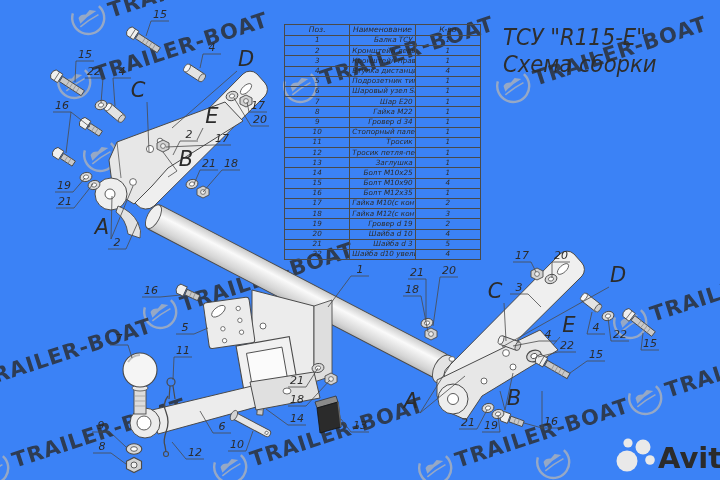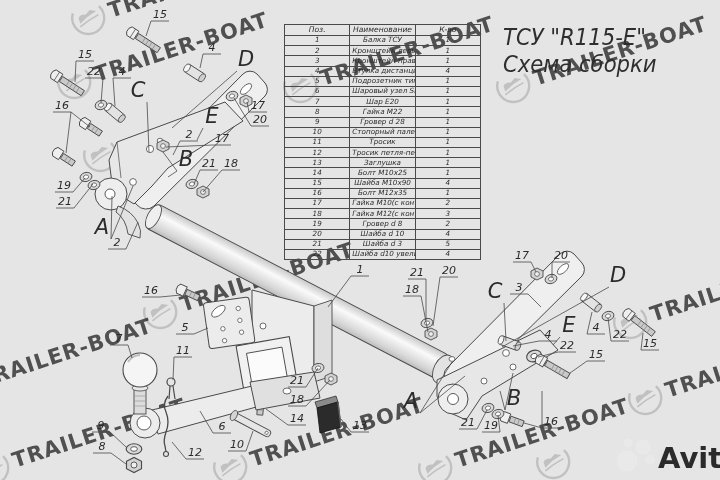--- a/index.html
+++ b/index.html
@@ -1,27 +1,27 @@
 <!DOCTYPE html>
 <html><head>
 <meta charset="utf-8">
 <style>
   html,body{margin:0;padding:0;background:#fff;}
-  .stage{position:relative;width:720px;height:480px;background:#e5e5e5;overflow:hidden;
+  .stage{position:relative;width:720px;height:480px;background:#3b82f6;overflow:hidden;
          font-family:"DejaVu Sans",sans-serif;}
   svg{position:absolute;left:0;top:0;}
   
   .parts-table-wrap{position:absolute;left:284px;top:24px;width:197px;}
   table.parts{border-collapse:collapse;width:100%;table-layout:fixed;
       font-family:"DejaVu Sans",sans-serif;font-style:italic;color:#2b2b2b;}
   table.parts td,table.parts th{border:1px solid #4a4a4a;font-size:7.2px;font-weight:normal;
       line-height:8.2px;padding:0 2px;overflow:hidden;white-space:nowrap;height:9.2px;}
   table.parts th{text-align:center;height:10px;font-size:7.6px;}
   td.c-pos{text-align:center;width:21px;}
-  td.c-name{text-align:center;width:147px;}
+  td.c-name{text-align:right;width:147px;}
   td.c-qty{text-align:center;width:23px;}
   
   .dwg-title{position:absolute;left:503px;top:24px;color:#2e2e2e;font-style:italic;
       font-size:23px;line-height:27px;transform:scaleX(.92);transform-origin:left top;
       white-space:nowrap;}
   
   text{font-family:"DejaVu Sans",sans-serif;font-style:italic;fill:#2b2b2b;}
   .co-num{font-size:11px;}
   .co-letter{font-size:21px;}
   .wm-text{font-size:21px;font-weight:bold;font-style:normal;letter-spacing:1px;}
@@ -392,21 +392,21 @@
             <td class="c-name">Шар Е20</td>
             <td class="c-qty">1</td>
           </tr>
           <tr>
             <td class="c-pos">8</td>
             <td class="c-name">Гайка М22</td>
             <td class="c-qty">1</td>
           </tr>
           <tr>
             <td class="c-pos">9</td>
-            <td class="c-name">Гровер d 28</td>
+            <td class="c-name">Гровер d 34</td>
             <td class="c-qty">1</td>
           </tr>
           <tr>
             <td class="c-pos">10</td>
             <td class="c-name">Стопорный палец</td>
             <td class="c-qty">1</td>
           </tr>
           <tr>
             <td class="c-pos">11</td>
             <td class="c-name">Тросик</td>
@@ -422,41 +422,41 @@
             <td class="c-name">Заглушка</td>
             <td class="c-qty">1</td>
           </tr>
           <tr>
             <td class="c-pos">14</td>
             <td class="c-name">Болт М10х25</td>
             <td class="c-qty">1</td>
           </tr>
           <tr>
             <td class="c-pos">15</td>
-            <td class="c-name">Шайба М10х90</td>
+            <td class="c-name">Болт М10х90</td>
             <td class="c-qty">4</td>
           </tr>
           <tr>
             <td class="c-pos">16</td>
             <td class="c-name">Болт М12х35</td>
             <td class="c-qty">1</td>
           </tr>
           <tr>
             <td class="c-pos">17</td>
             <td class="c-name">Гайка М10(с контр.)</td>
             <td class="c-qty">2</td>
           </tr>
           <tr>
             <td class="c-pos">18</td>
             <td class="c-name">Гайка М12(с контр.)</td>
             <td class="c-qty">3</td>
           </tr>
           <tr>
             <td class="c-pos">19</td>
-            <td class="c-name">Гровер d 8</td>
+            <td class="c-name">Гровер d 19</td>
             <td class="c-qty">2</td>
           </tr>
           <tr>
             <td class="c-pos">20</td>
             <td class="c-name">Шайба d 10</td>
             <td class="c-qty">4</td>
           </tr>
           <tr>
             <td class="c-pos">21</td>
             <td class="c-name">Шайба d 3</td>

